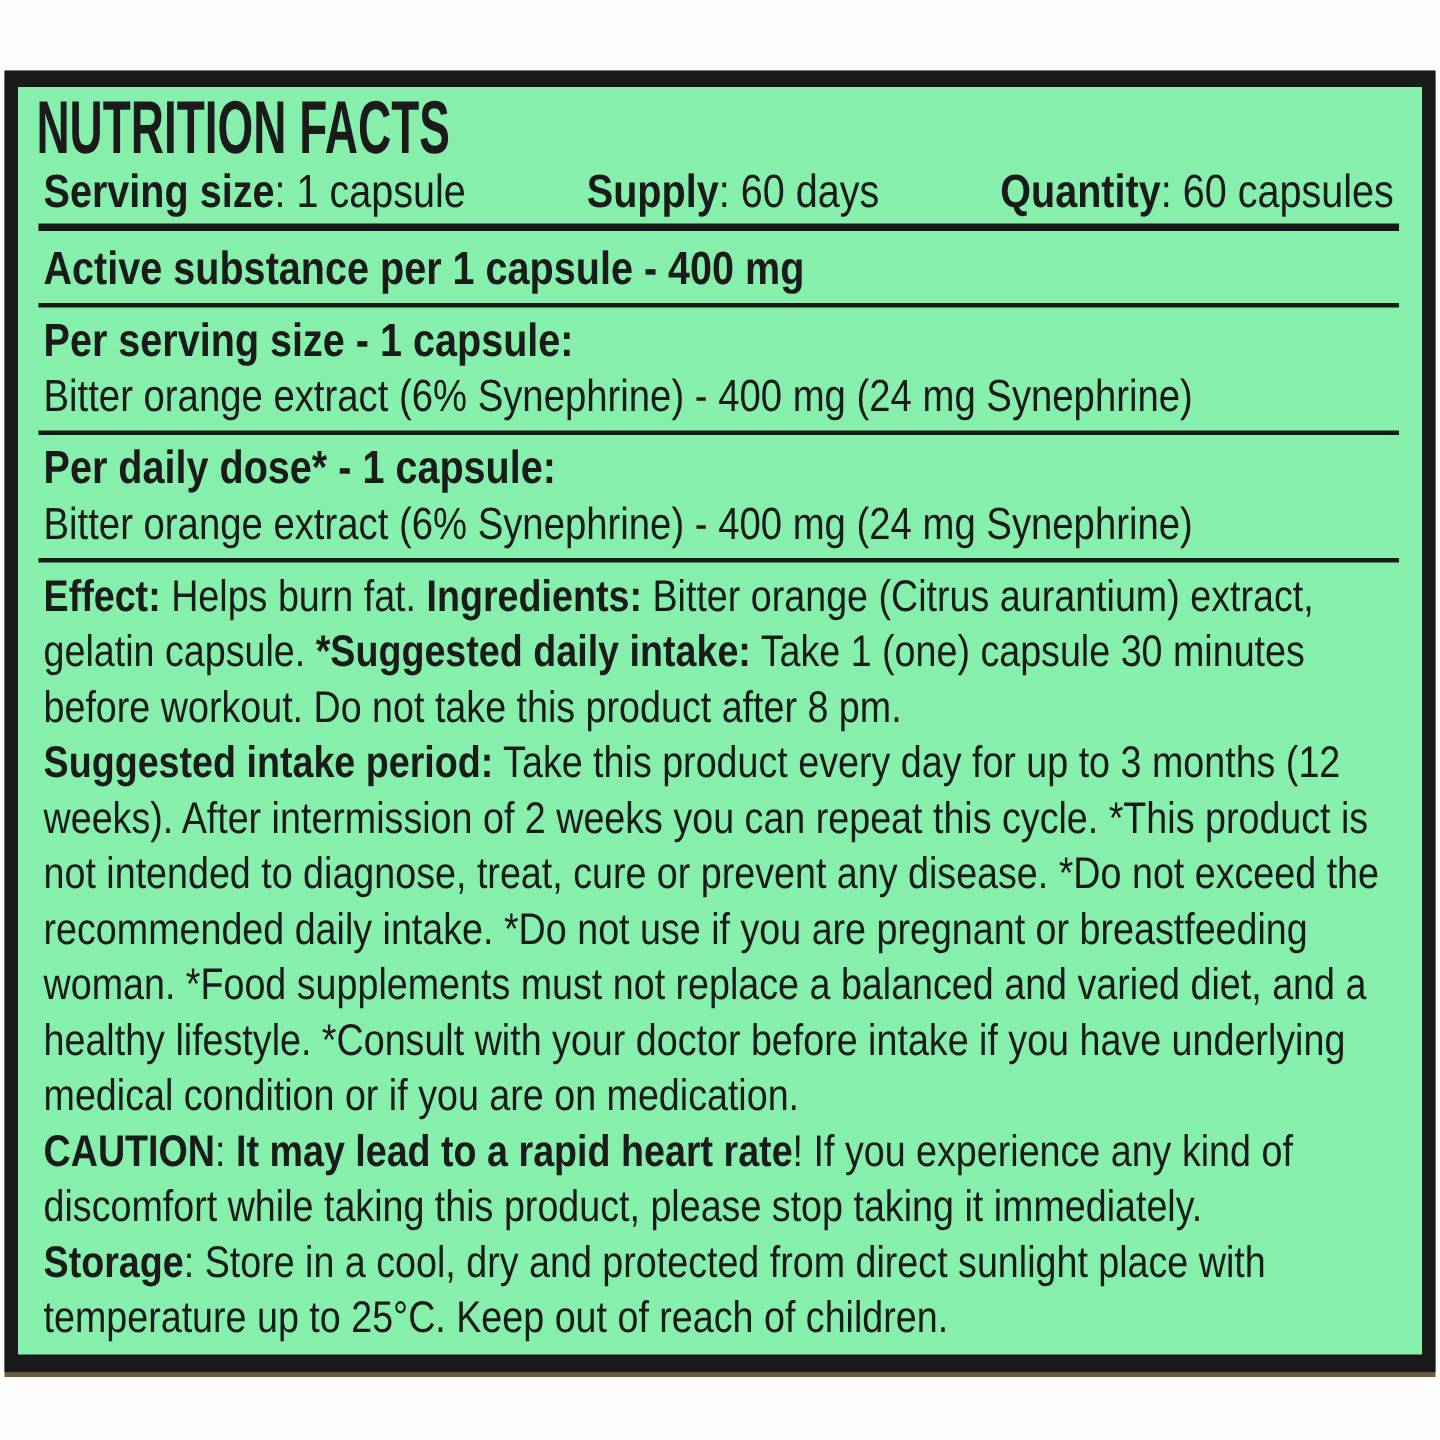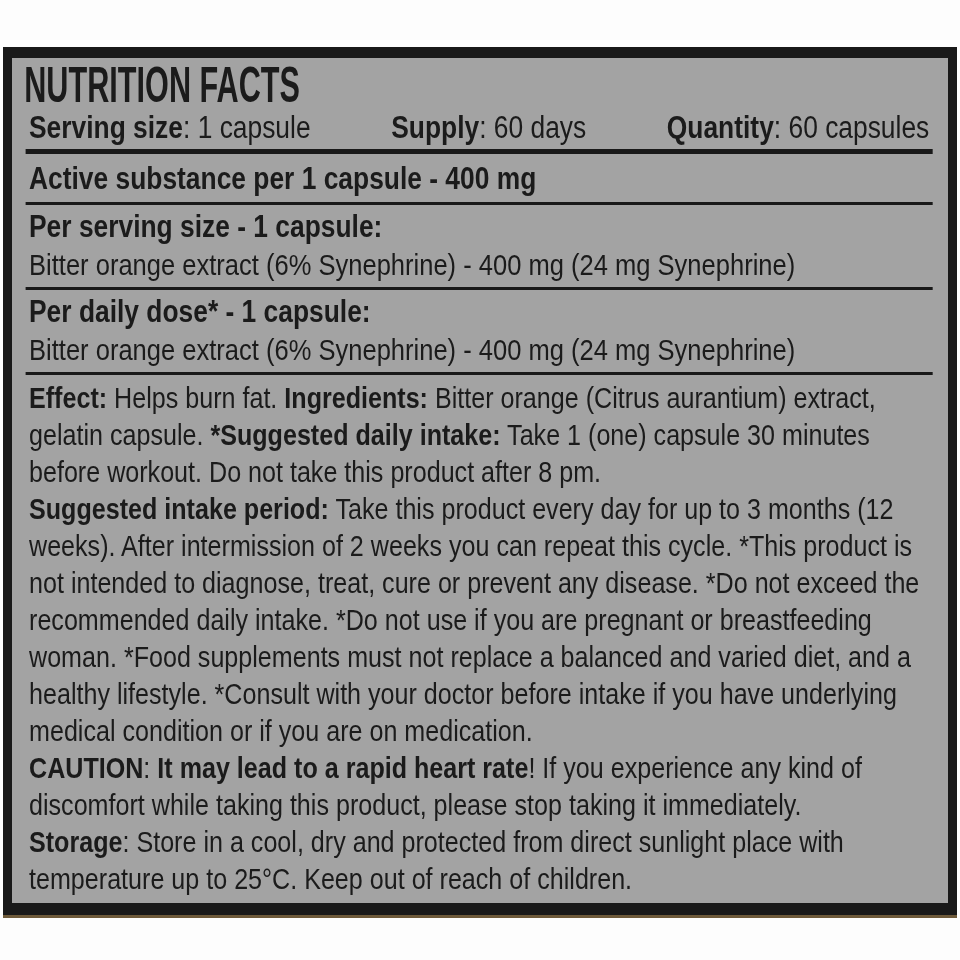--- a/index.html
+++ b/index.html
@@ -10,21 +10,21 @@
     background: #fdfdfd;
     font-family: "Liberation Sans", sans-serif;
     color: #1b1b1b;
     overflow: hidden;
   }
   .label-box {
     position: absolute;
     left: 3px;
     top: 47px;
     width: 936px;
-    background: #a3a3a3;
+    background: #86efac;
     border: solid #191919;
     border-width: 11px 9px 12px 9px;
     box-shadow: 0 3px 0 0 #6e5a3a;
   }
   
   .cond {
     width: 1100px;
     transform: scaleX(0.8509);
     transform-origin: 0 0;
   }

